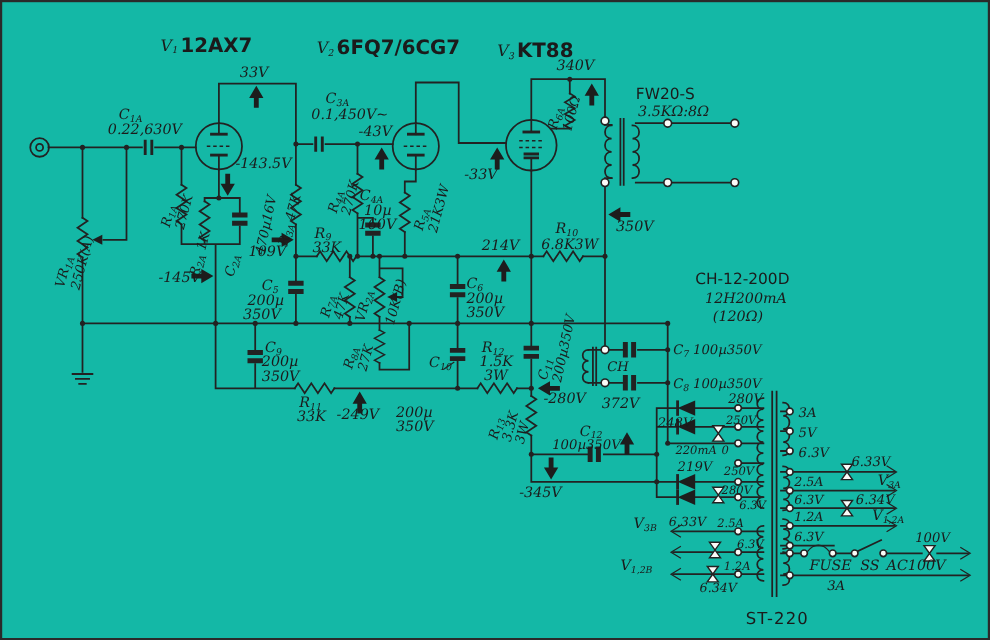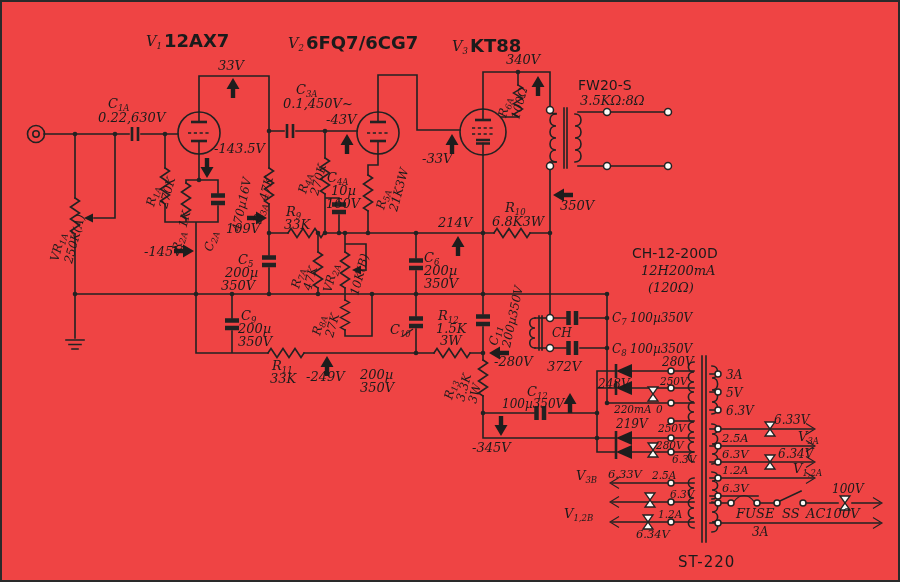--- a/index.html
+++ b/index.html
@@ -1,16 +1,16 @@
 <!DOCTYPE html>
 <html><head>
 <meta charset="utf-8">
 <style>
   html,body{margin:0;padding:0;background:#e8e8e6;}
-  #page{width:900px;height:582px;background:#ef4444;position:relative;outline:2px solid #2a2a2a;outline-offset:-2px;margin:0 auto;overflow:hidden;}
+  #page{width:900px;height:582px;background:#14b8a6;position:relative;outline:2px solid #2a2a2a;outline-offset:-2px;margin:0 auto;overflow:hidden;}
   svg{display:block}
   svg text{font-family:"DejaVu Serif","Liberation Serif",serif;font-style:italic;fill:#1b1b1b;}
   .t13{font-size:13px}.t12{font-size:12px}.t11{font-size:11.5px}.t10{font-size:10.5px}
   .sub{font-size:8.5px}
   .tube{font-family:"DejaVu Sans","Liberation Sans",sans-serif;font-style:normal;font-weight:bold;font-size:18px;}
   .ref14{font-size:14.5px}
   .model{font-family:"DejaVu Sans","Liberation Sans",sans-serif;font-style:normal;font-size:14px;}
   .model15{font-family:"DejaVu Sans","Liberation Sans",sans-serif;font-style:normal;font-size:15px;letter-spacing:1px;}
   .w{stroke:#222;stroke-width:1.6;fill:none;stroke-linecap:square}
   .w2{stroke:#222;stroke-width:2.6;fill:none}

